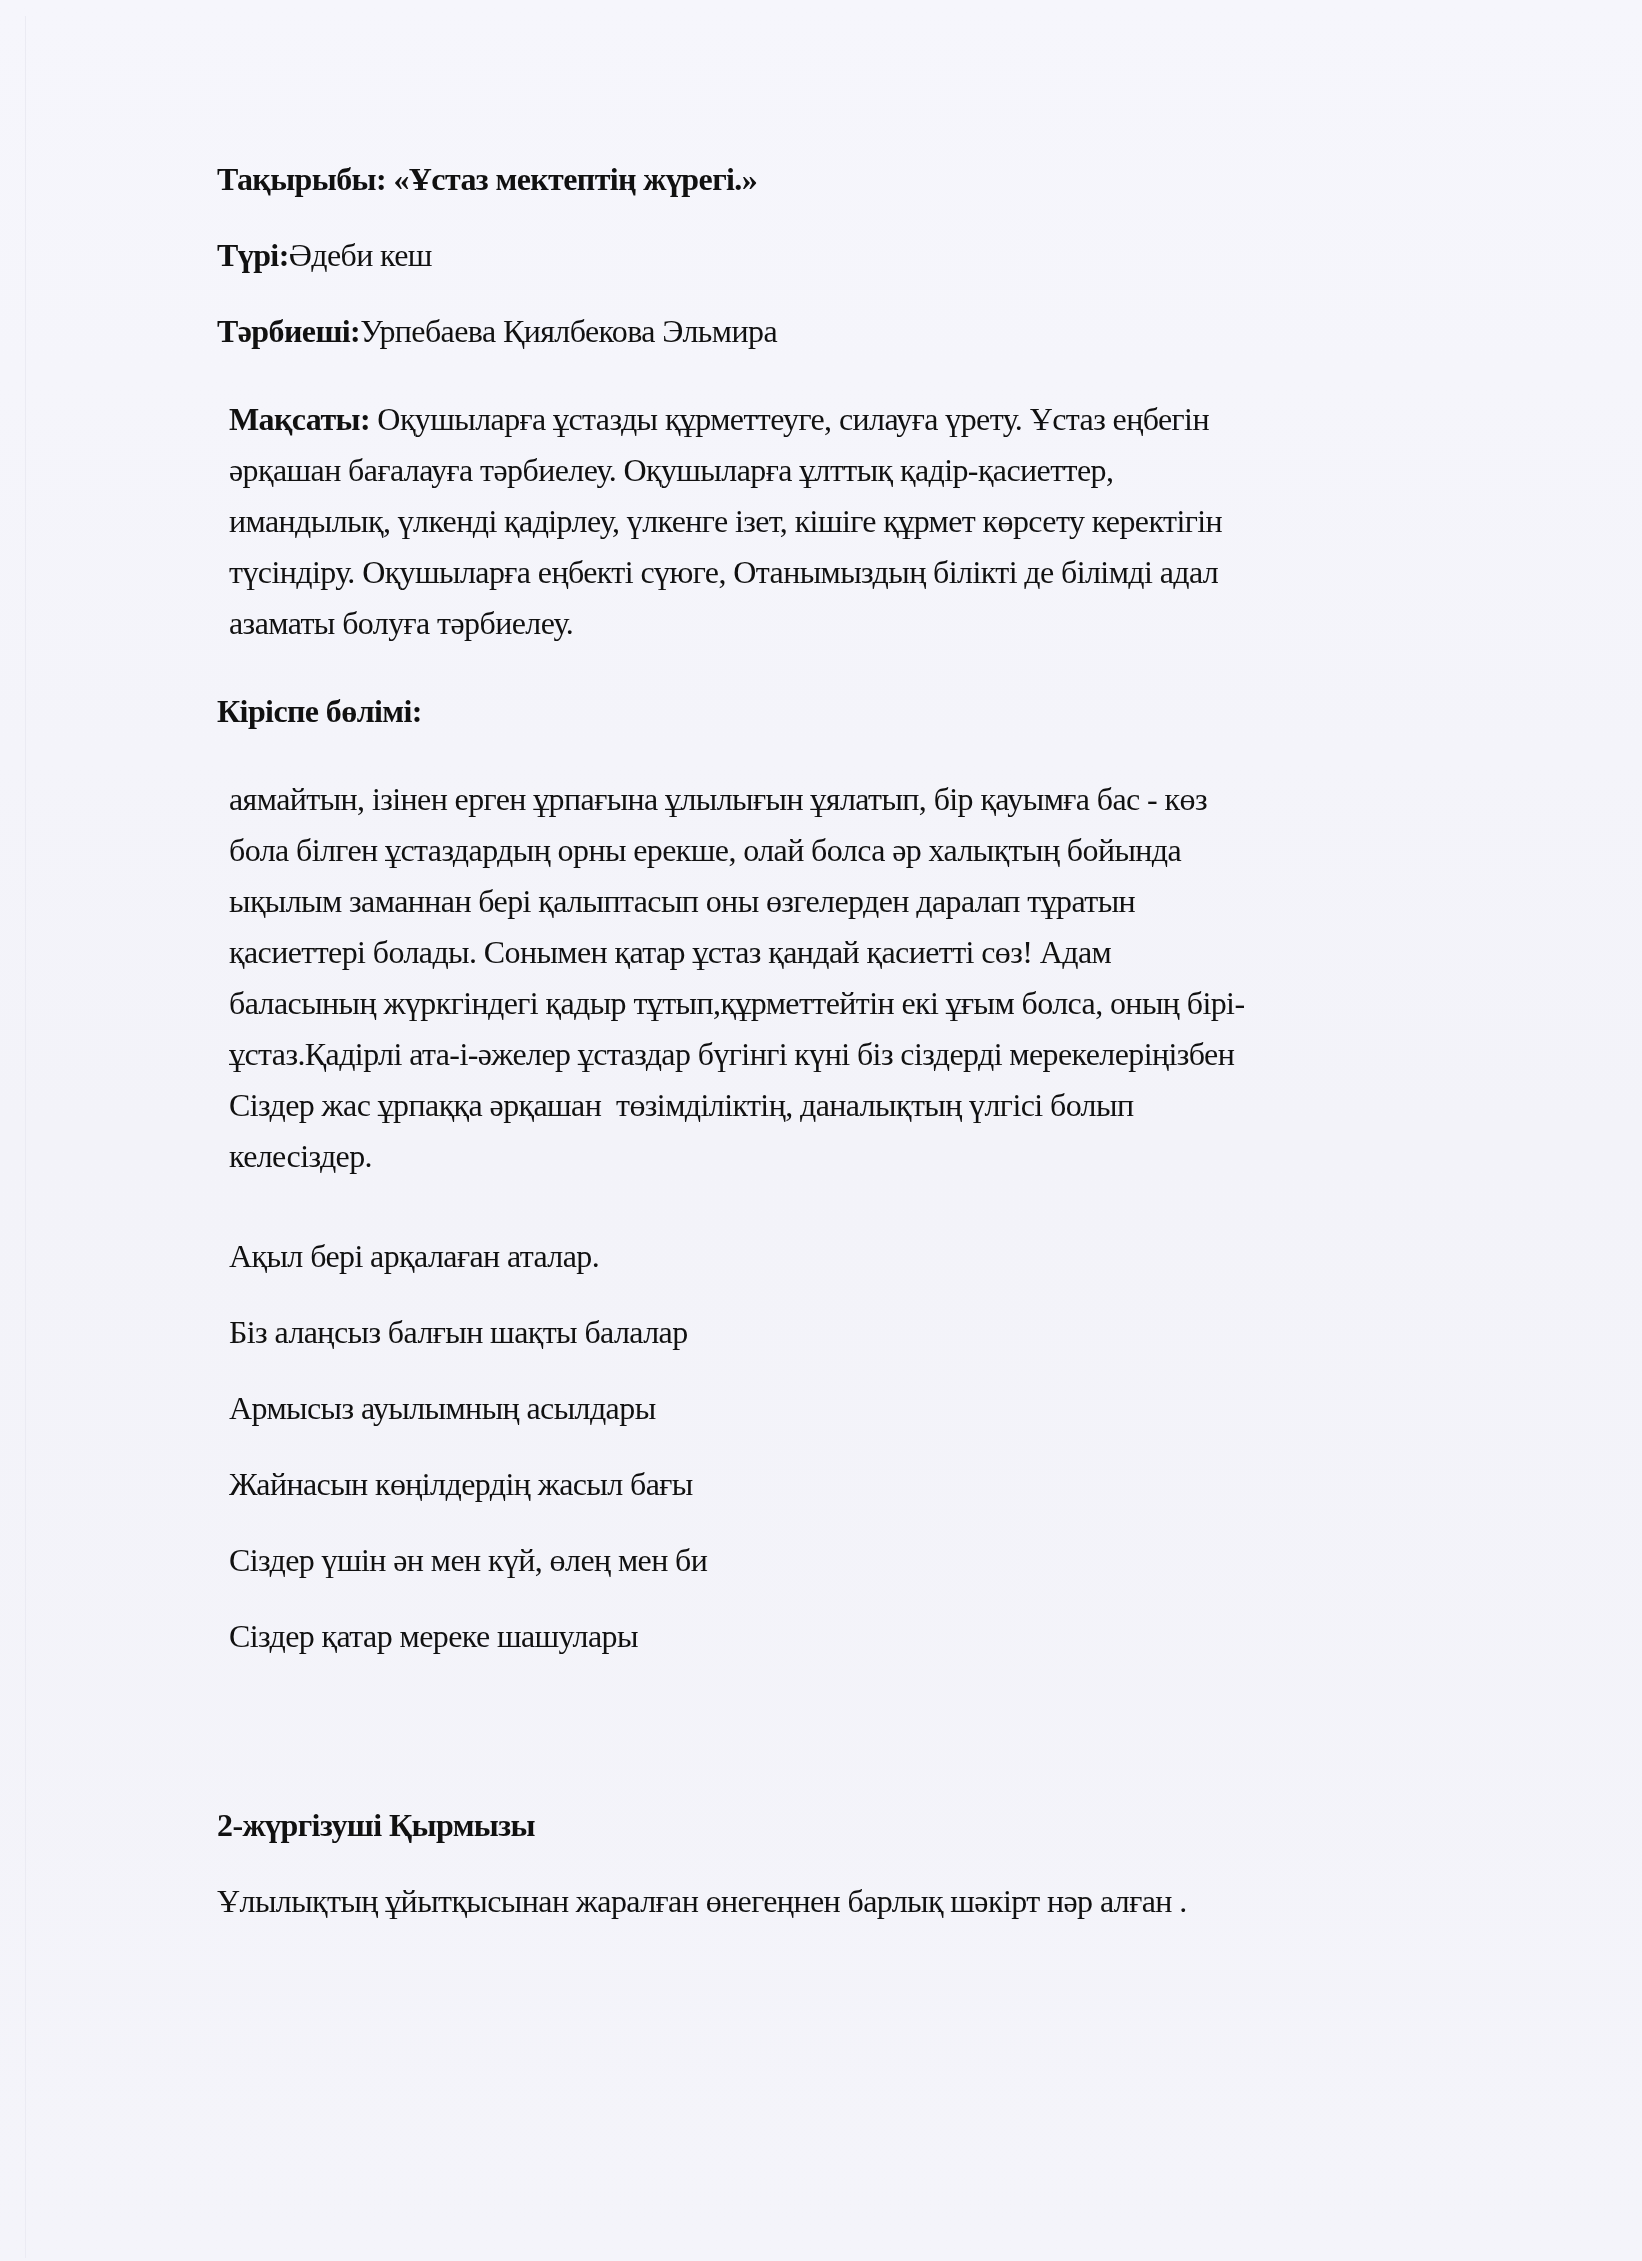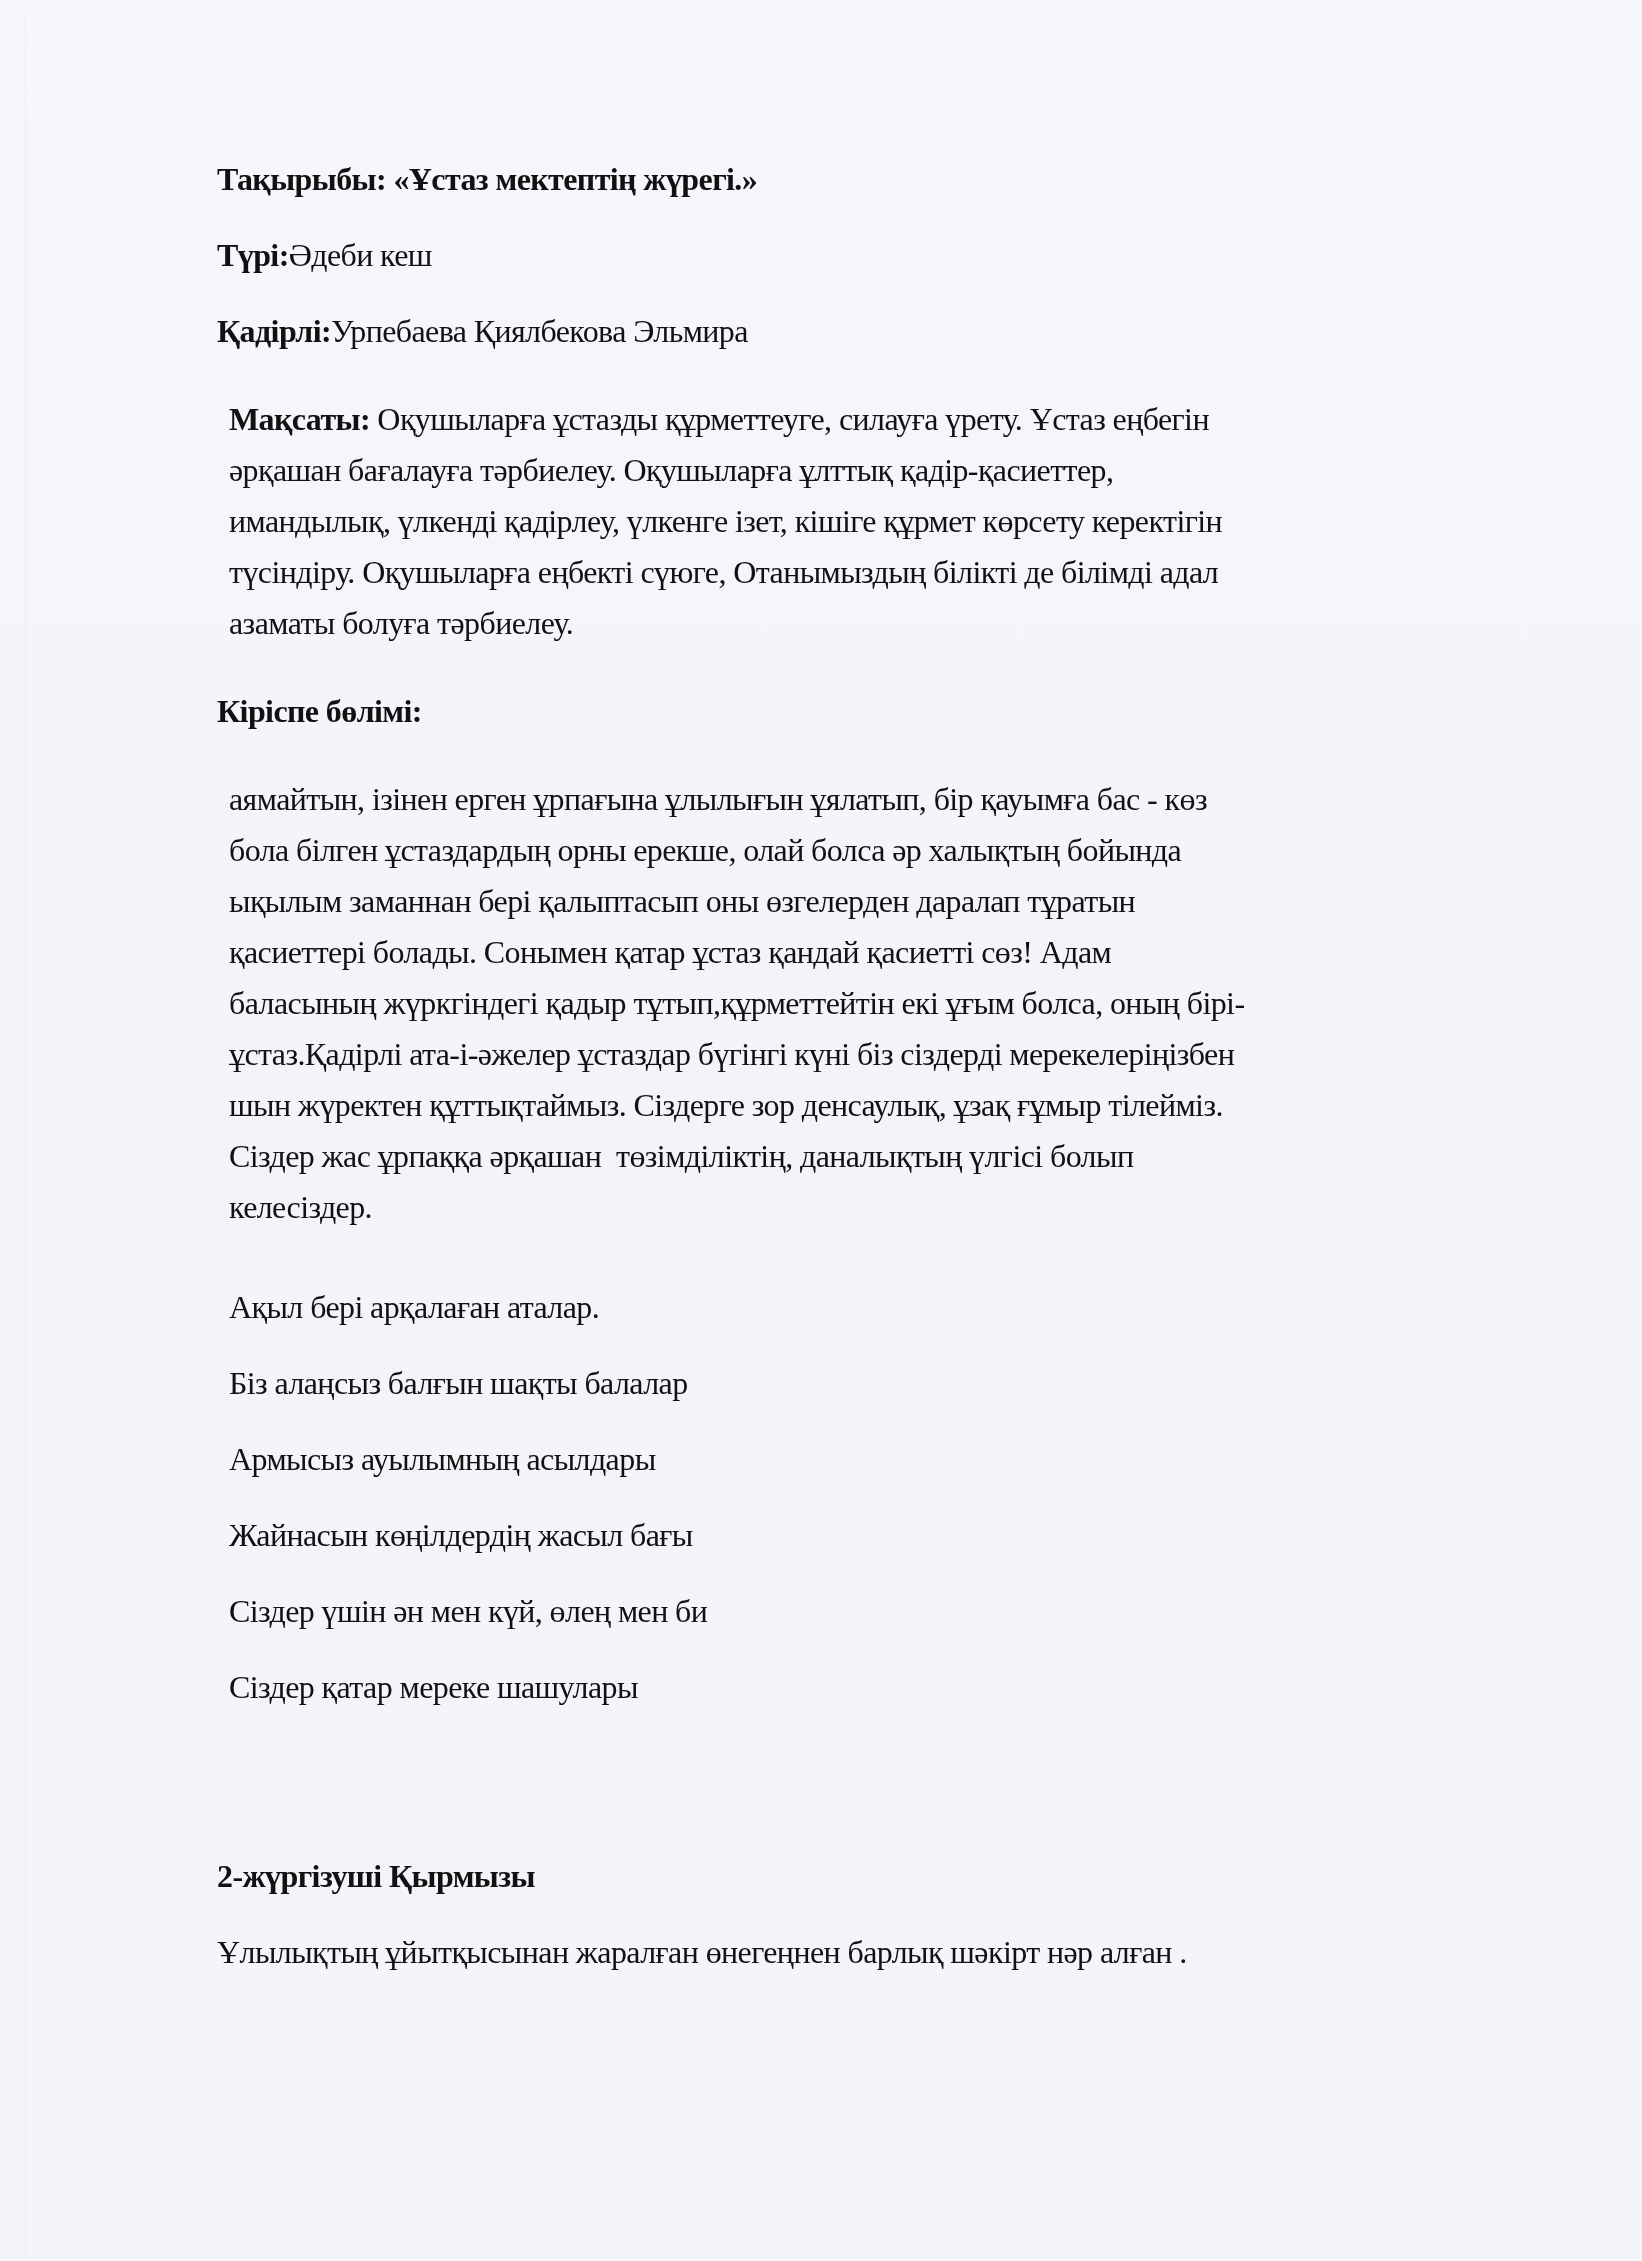--- a/index.html
+++ b/index.html
@@ -73,21 +73,21 @@
   <div class="edge-left"></div>
 
   <div class="content">
 
     <p class="meta-row"><span class="bold">Тақырыбы:</span><span class="bold"> «Ұстаз мектептің жүрегі.»</span></p>
     <div class="gap-meta"></div>
 
     <p class="meta-row"><span class="bold">Түрі:</span><span>Әдеби кеш</span></p>
     <div class="gap-meta"></div>
 
-    <p class="meta-row"><span class="bold">Қадірлі:</span><span>Урпебаева Қиялбекова Эльмира</span></p>
+    <p class="meta-row"><span class="bold">Тәрбиеші:</span><span>Урпебаева Қиялбекова Эльмира</span></p>
     <div class="gap-meta"></div>
 
     <div class="para">
       <div class="line"><span class="bold">Мақсаты:</span><span> Оқушыларға ұстазды құрметтеуге, силауға үрету. Ұстаз еңбегін</span></div>
       <div class="line">әрқашан бағалауға тәрбиелеу. Оқушыларға ұлттық қадір-қасиеттер,</div>
       <div class="line">имандылық, үлкенді қадірлеу, үлкенге ізет, кішіге құрмет көрсету керектігін</div>
       <div class="line">түсіндіру. Оқушыларға еңбекті сүюге, Отанымыздың білікті де білімді адал</div>
       <div class="line">азаматы болуға тәрбиелеу.</div>
     </div>
     <div class="gap-s"></div>
@@ -95,21 +95,20 @@
     <p class="meta-row bold">Кіріспе бөлімі:</p>
     <div class="gap-s"></div>
 
     <div class="para">
       <div class="line">аямайтын, ізінен ерген ұрпағына ұлылығын ұялатып, бір қауымға бас - көз</div>
       <div class="line">бола білген ұстаздардың орны ерекше, олай болса әр халықтың бойында</div>
       <div class="line">ықылым заманнан бері қалыптасып оны өзгелерден даралап тұратын</div>
       <div class="line">қасиеттері болады. Сонымен қатар ұстаз қандай қасиетті сөз! Адам</div>
       <div class="line">баласының жүркгіндегі қадыр тұтып,құрметтейтін екі ұғым болса, оның бірі-</div>
       <div class="line">ұстаз.Қадірлі ата-і-әжелер ұстаздар бүгінгі күні біз сіздерді мерекелеріңізбен</div>
-      <div class="line">шын жүректен құттықтаймыз. Сіздерге зор денсаулық, ұзақ ғұмыр тілейміз.</div>
       <div class="line">Сіздер жас ұрпаққа әрқашан  төзімділіктің, даналықтың үлгісі болып</div>
       <div class="line">келесіздер.</div>
     </div>
     <div class="gap-s"></div>
 
     <div class="stanza">
       <div class="line">Ақыл бері арқалаған аталар.</div>
       <div class="line">Біз алаңсыз балғын шақты балалар</div>
       <div class="line">Армысыз ауылымның асылдары</div>
       <div class="line">Жайнасын көңілдердің жасыл бағы</div>

